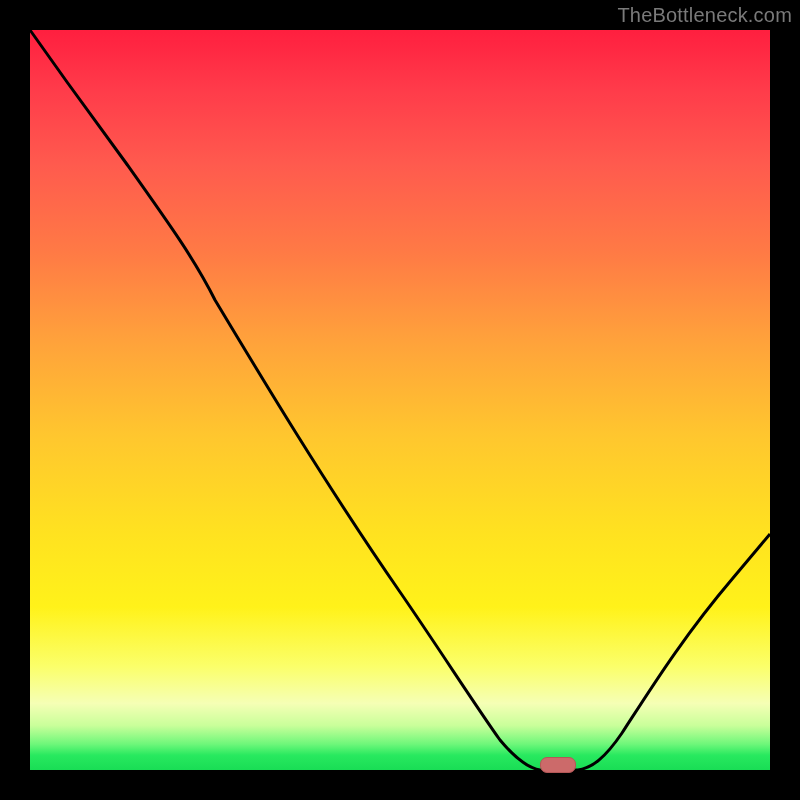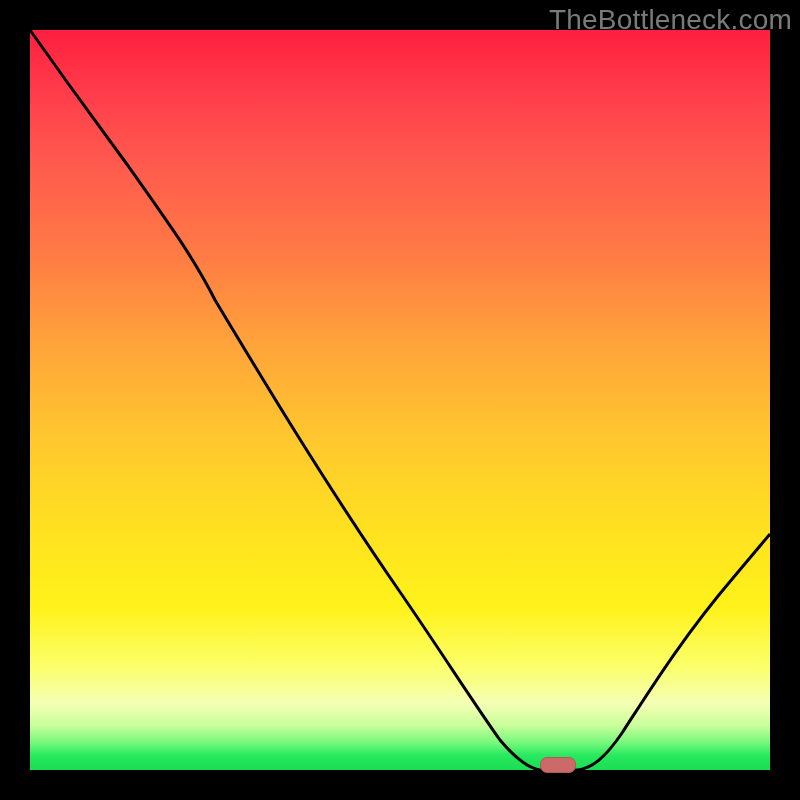--- a/index.html
+++ b/index.html
@@ -40,21 +40,21 @@
       #6ef77a 96.5%,
       #28e95f 98%,
       #19dd55 100%);
   }
   .watermark {
     position: absolute;
     top: 4px;
     right: 8px;
     color: #7a7a7a;
     font-family: Arial, Helvetica, sans-serif;
-    font-size: 28px;
+    font-size: 20px;
     font-weight: 400;
     letter-spacing: 0.2px;
   }
   svg.curve {
     position: absolute;
     left: 30px;
     top: 30px;
     width: 740px;
     height: 740px;
     overflow: visible;

